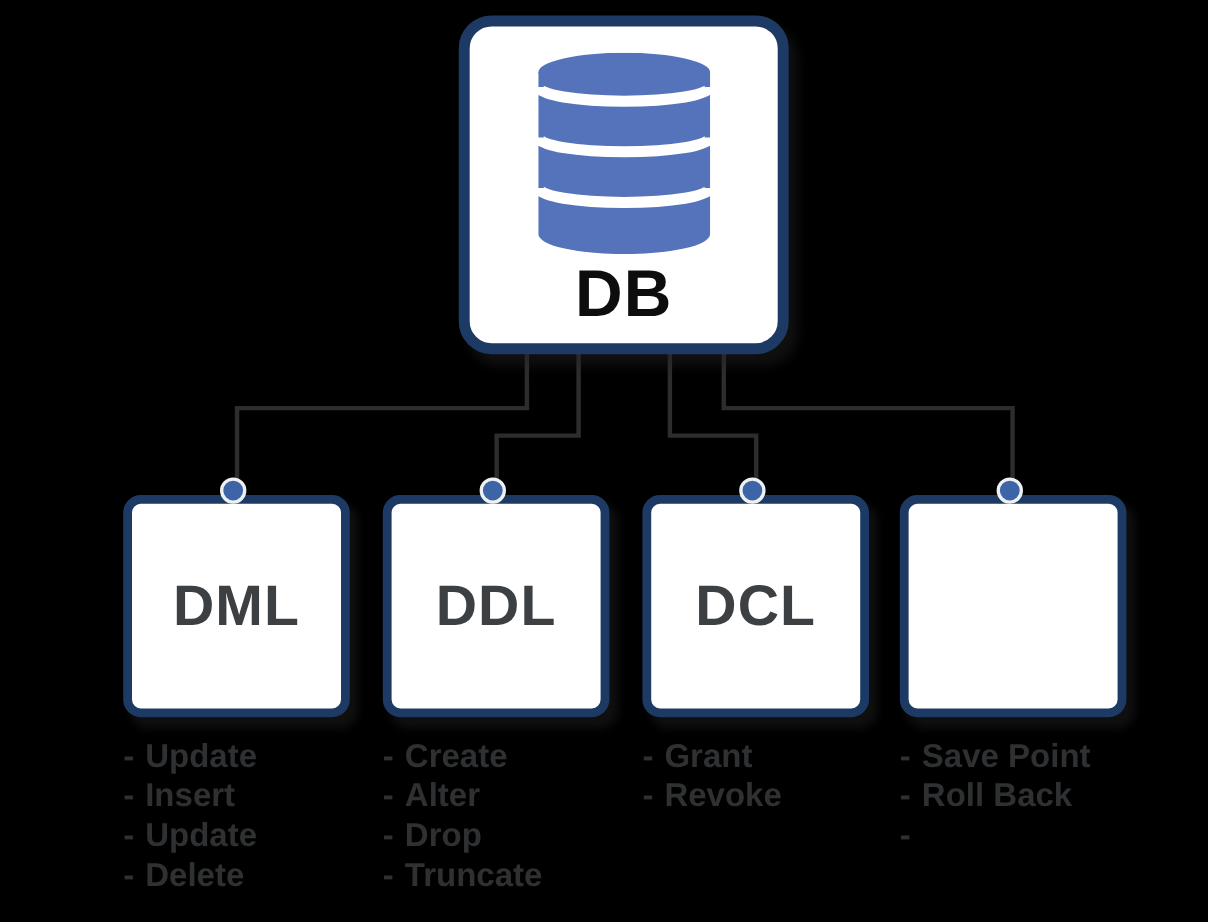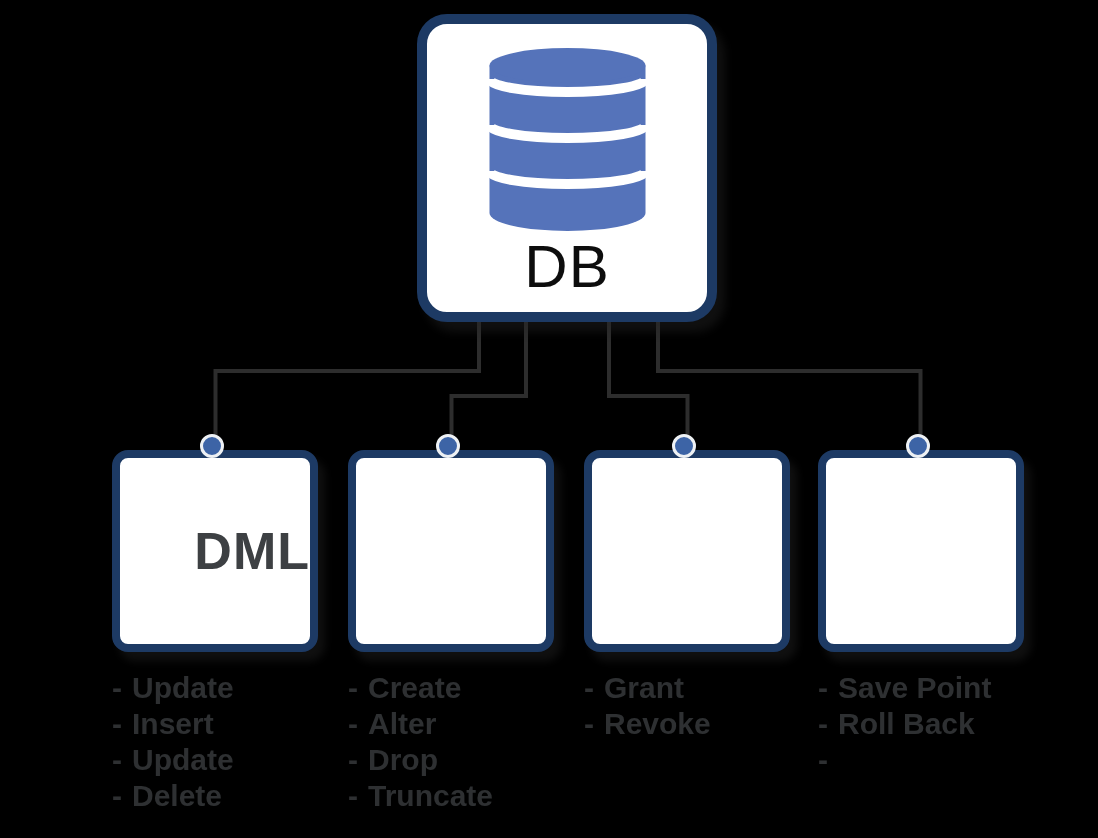--- a/index.html
+++ b/index.html
@@ -30,30 +30,30 @@
     background:var(--box-fill);
     border:10px solid var(--box-border);
     border-radius:30px;
     display:flex;flex-direction:column;align-items:center;
     padding-top:24px;
     box-shadow:8px 10px 10px rgba(35,35,35,0.45);
   }
   .db-icon{width:161px;height:183px;display:block;}
   .db-title{
     margin-top:6px;
-    font-size:60px;font-weight:normal;letter-spacing:1px;
+    font-size:60px;font-weight:bold;letter-spacing:1px;
     color:var(--db-label);line-height:1;
   }
 
   .cat-box{
     position:absolute;top:450px;width:206px;height:202px;z-index:2;
     background:var(--box-fill);
     border:8px solid var(--box-border);
     border-radius:16px;
-    display:flex;align-items:center;justify-content:flex-end;
+    display:flex;align-items:center;justify-content:center;
     box-shadow:7px 9px 9px rgba(35,35,35,0.45);
   }
   .cat-label{
     font-size:52px;font-weight:bold;letter-spacing:1px;
     color:var(--category-label);line-height:1;
   }
   .dot{
     position:absolute;top:-24px;left:50%;margin-left:-15px;
     width:24px;height:24px;border-radius:50%;
     background:var(--dot-blue);
@@ -94,23 +94,25 @@
     </svg>
     <div class="db-title">DB</div>
   </div>
 
   <section class="cat-box" style="left:112px">
     <span class="dot"></span>
     <div class="cat-label">DML</div>
   </section>
   <section class="cat-box" style="left:348px">
     <span class="dot"></span>
+    <div class="cat-label">DDL</div>
   </section>
   <section class="cat-box" style="left:584px">
     <span class="dot"></span>
+    <div class="cat-label">DCL</div>
   </section>
   <section class="cat-box" style="left:818px">
     <span class="dot"></span>
   </section>
 
   <div class="cmd-list" style="left:112px">
       <div class="li">
         <span class="dash">-</span>
         <span>Update</span>
       </div>

